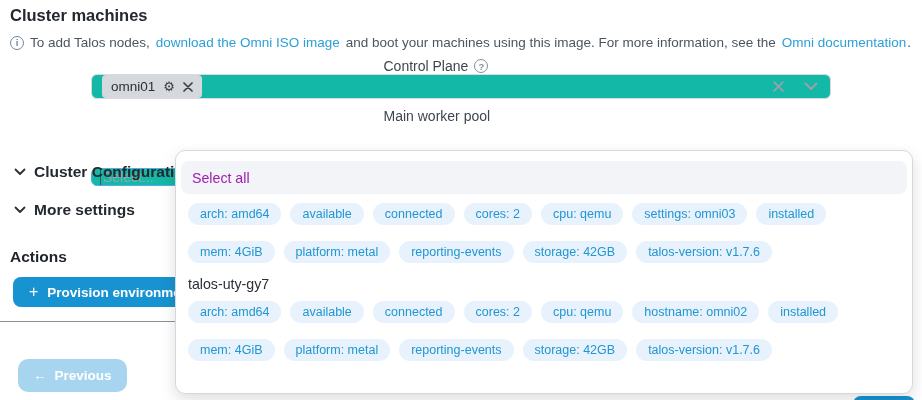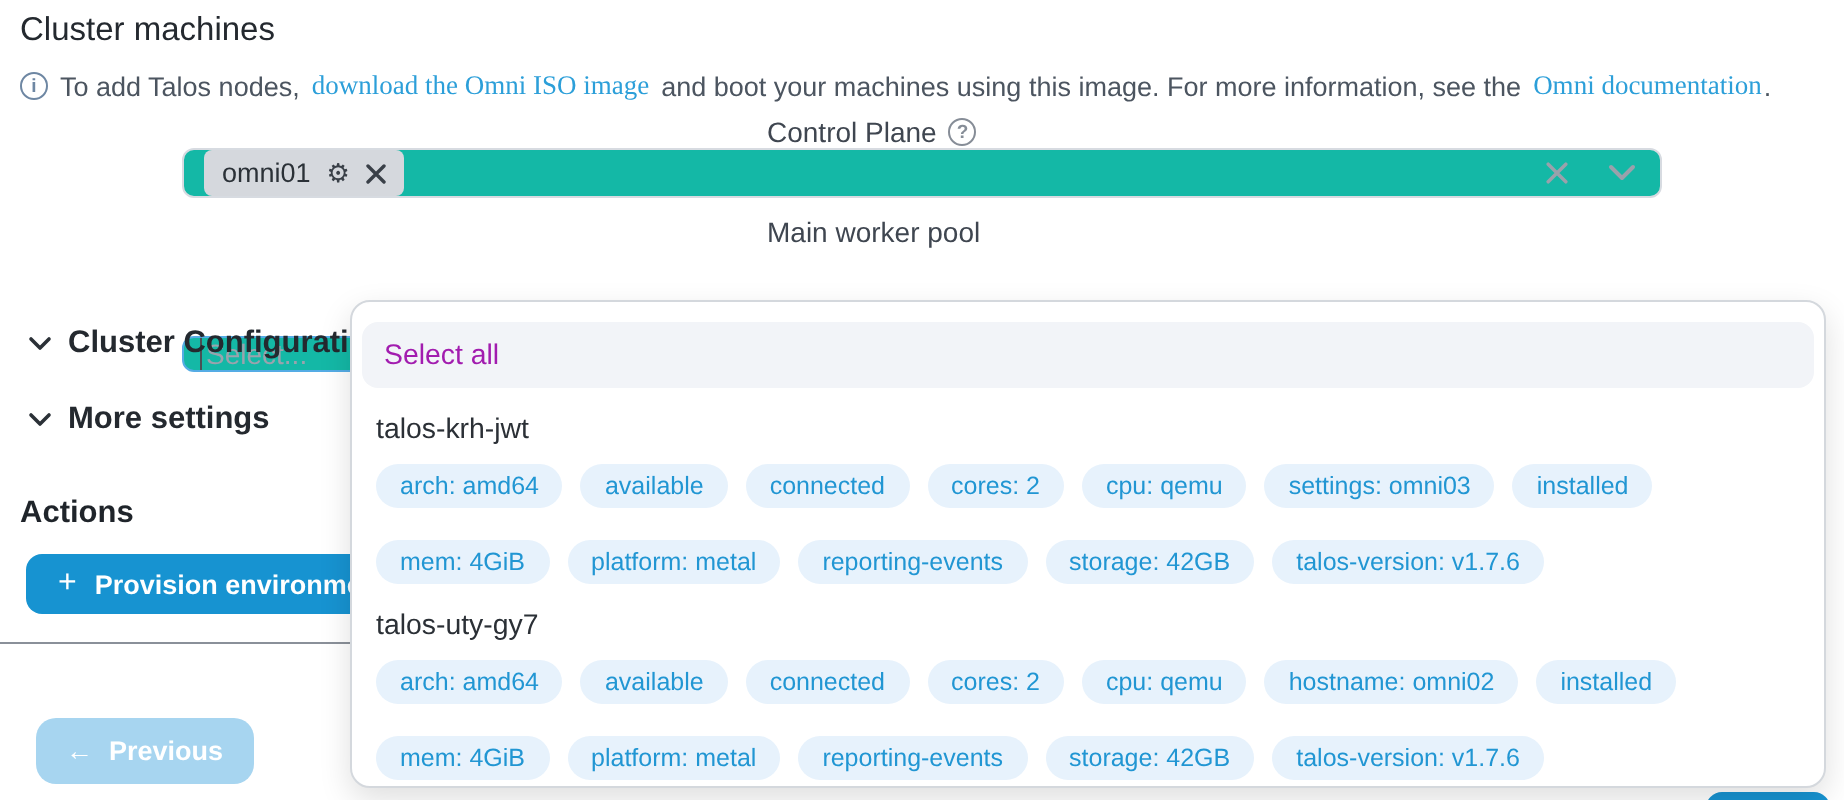--- a/index.html
+++ b/index.html
@@ -3,26 +3,26 @@
 <meta charset="utf-8">
 <style>
   * { margin:0; padding:0; box-sizing:border-box; }
   html,body { width:922px; height:400px; }
   body {
     position:relative; overflow:hidden; background:#fff;
     font-family:"Liberation Sans", sans-serif; color:#2b3137;
     --accent:#1793d1; --link:#2c9fd9; --tag-bg:#e7f2fc; --tag-text:#2196d3;
     --focus:#55ace5; --disabled:#a7d5f0; --select-all-bg:#f2f4f8; --chip-bg:#d5d8dd;
   }
-  .page-title { position:absolute; left:10px; top:6px; font-size:16.5px; font-weight:400; color:#24292f; }
+  .page-title { position:absolute; left:10px; top:6px; font-size:16.5px; font-weight:700; color:#24292f; }
 
   .info-row { position:absolute; left:10px; top:35px; width:905px; font-size:13.5px; color:#4c5560; display:flex; align-items:center; gap:6px; white-space:nowrap; }
   .circle-icon { display:inline-flex; align-items:center; justify-content:center; width:14px; height:14px; border-radius:50%; border:1.3px solid #6e87a3; color:#6e87a3; font-size:9.5px; font-weight:700; flex:0 0 auto; }
   .help-circle { border-color:#868d97; color:#868d97; }
-  a.link { color:var(--link); text-decoration:none; cursor:pointer;font-family:Liberation Serif, serif; }
+  a.link { color:var(--link); text-decoration:none; cursor:pointer; }
 
   .form-row { position:absolute; left:0; width:922px; display:flex; align-items:center;flex-direction:column; }
   .form-label { width:175px; padding-left:10px; font-size:14px; color:#3f4650; display:flex; align-items:center; gap:6px; }
   #row-control { top:58px; height:40px; }
   #row-worker  { top:108px; height:35px; }
 
   .select-box { width:740px; height:100%; background:#14b8a6; border:1px solid #d7dbe1; border-radius:6px; display:flex; align-items:center; padding:0 12px 0 10px; }
   .select-box.focused { border:1.5px solid var(--focus); padding-left:8px;margin-top:44px; }
 
   .chip { display:inline-flex; align-items:center; gap:8px; background:var(--chip-bg); border-radius:4px; padding:4px 9px; font-size:13.5px; color:#2b3137; }
@@ -145,21 +145,20 @@
 </button>
 
 <div class="next-sliver"></div>
 
 <div class="dropdown-panel">
   <div class="select-all-row">
     <span>Select all</span>
   </div>
   <div id="machine-list">
   <div class="machine-group">
-    <div class="machine-name">talos-krh-jwt</div>
     <div class="tag-list">
           <span class="tag">arch: amd64</span>
           <span class="tag">available</span>
           <span class="tag">connected</span>
           <span class="tag">cores: 2</span>
           <span class="tag">cpu: qemu</span>
           <span class="tag">settings: omni03</span>
           <span class="tag">installed</span>
           <span class="tag">mem: 4GiB</span>
           <span class="tag">platform: metal</span>

